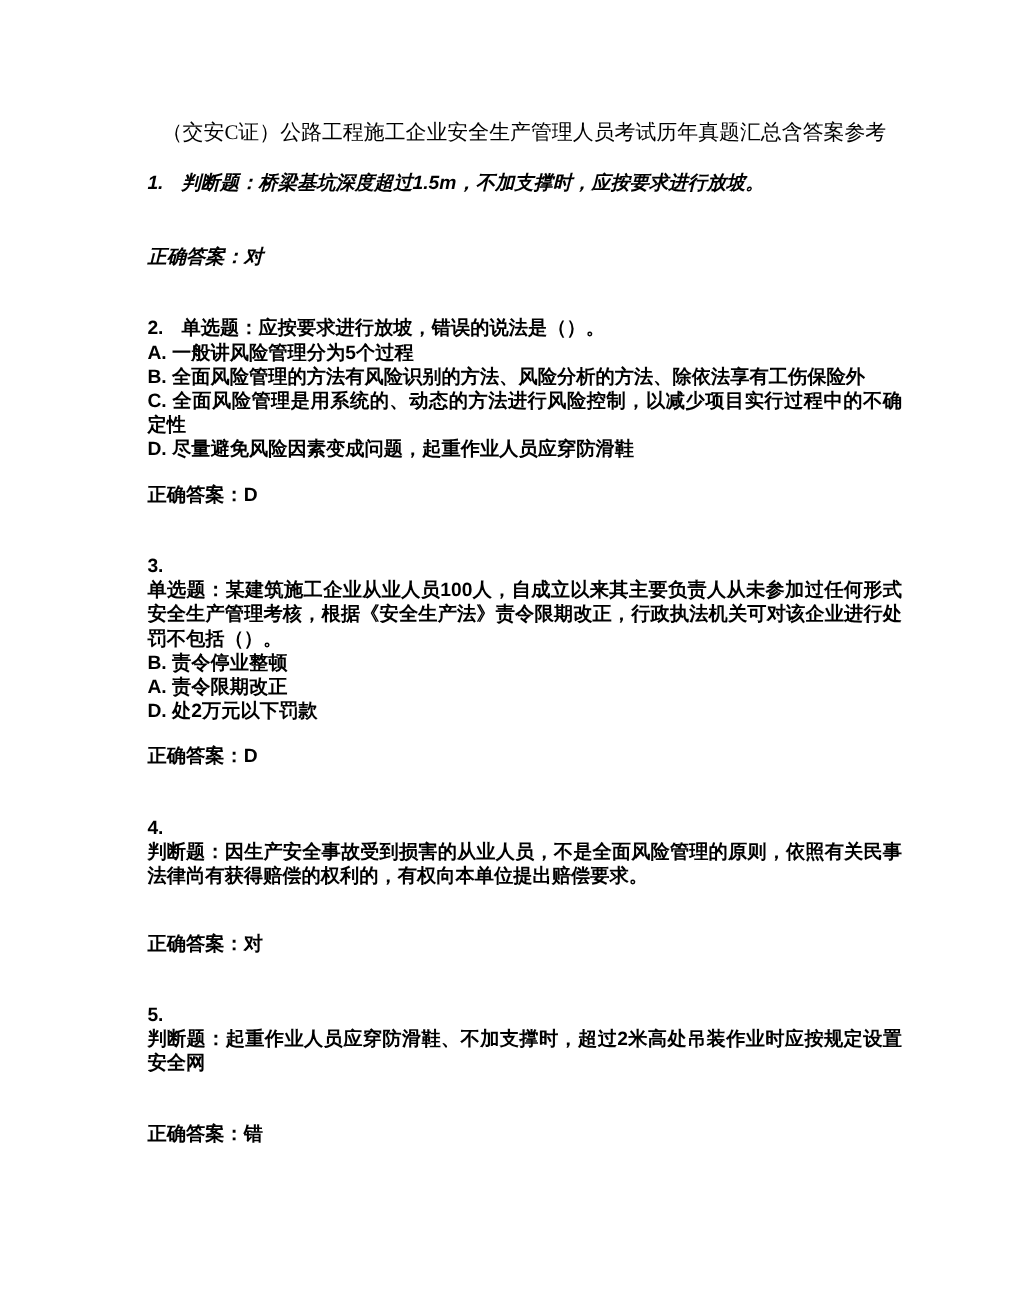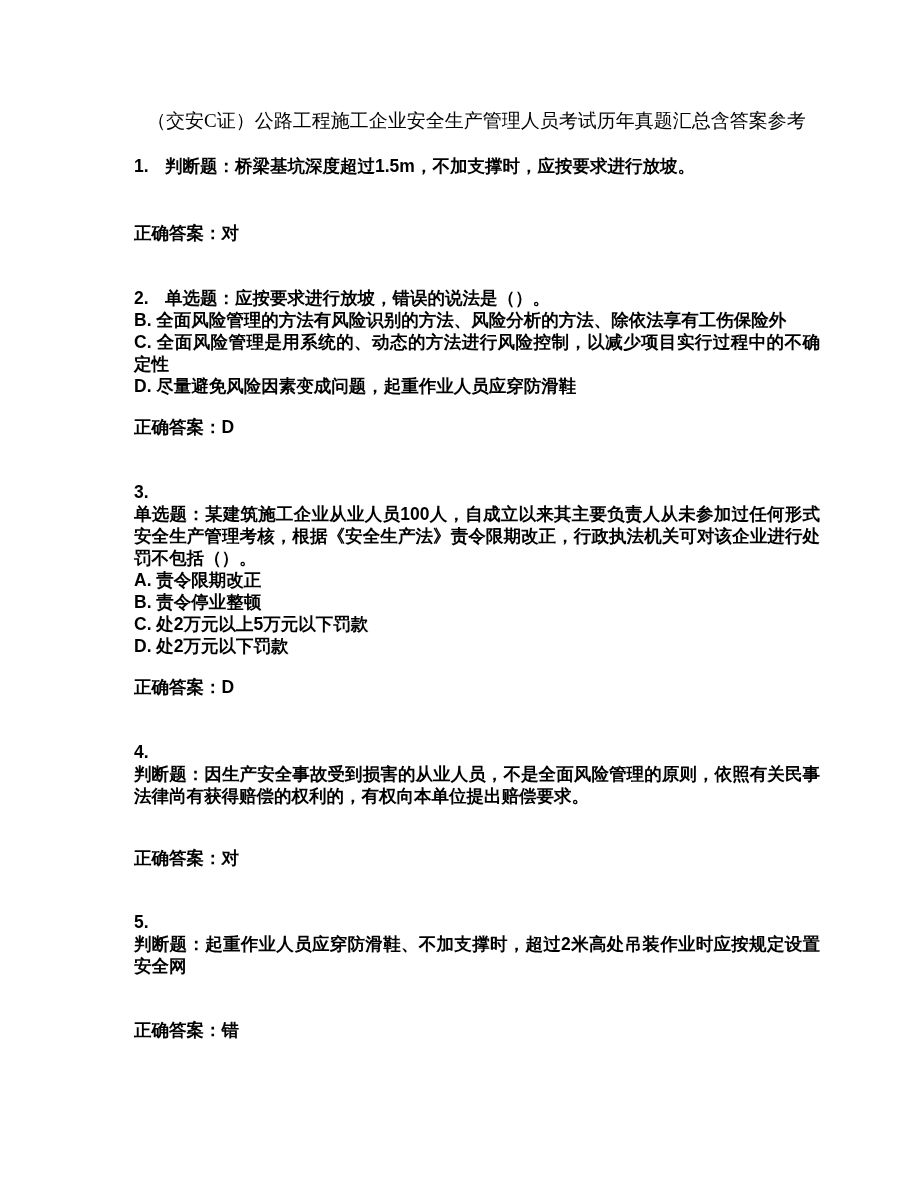--- a/index.html
+++ b/index.html
@@ -24,21 +24,21 @@
   .doc-title {
     font-family: "Liberation Serif", serif;
     font-size: 19px;
     line-height: 26px;
     font-weight: 400;
     margin-left: 13px;
     white-space: nowrap;
   }
   .para { text-align: justify; }
   .qnum { display: inline-block; min-width: 31px; }
-  .mt21 { margin-top: 21px; }
+  .mt21 { margin-top: 21px; font-style: italic; }
   .mt19 { margin-top: 19px; }
   .mt40 { margin-top: 40px; }
   .mt42 { margin-top: 42px; }
   .mt43 { margin-top: 43px; }
   .mt45 { margin-top: 45px; }
 </style>
 </head>
 <body>
 
 <div class="page">
@@ -46,32 +46,32 @@
 
     <div class="doc-title">（交安C证）公路工程施工企业安全生产管理人员考试历年真题汇总含答案参考</div>
 
     <div class="mt21">
       <div class="para"><span class="qnum">1.</span><span>判断题：桥梁基坑深度超过1.5m，不加支撑时，应按要求进行放坡。</span></div>
       <div class="para mt45"><span>正确答案：</span><span>对</span></div>
     </div>
 
     <div class="mt43">
       <div class="para"><span class="qnum">2.</span><span>单选题：应按要求进行放坡，错误的说法是（）。</span></div>
+      <div class="para">A. 一般讲风险管理分为5个过程</div>
       <div class="para">B. 全面风险管理的方法有风险识别的方法、风险分析的方法、除依法享有工伤保险外</div>
       <div class="para">C. 全面风险管理是用系统的、动态的方法进行风险控制，以减少项目实行过程中的不确定性</div>
       <div class="para">D. 尽量避免风险因素变成问题，起重作业人员应穿防滑鞋</div>
       <div class="para mt19"><span>正确答案：</span><span>D</span></div>
     </div>
 
     <div class="mt43">
       <div class="para">3.</div>
       <div class="para">单选题：某建筑施工企业从业人员100人，自成立以来其主要负责人从未参加过任何形式安全生产管理考核，根据《安全生产法》责令限期改正，行政执法机关可对该企业进行处罚不包括（）。</div>
+      <div class="para">B. 责令停业整顿</div>
       <div class="para">A. 责令限期改正</div>
-      <div class="para">B. 责令停业整顿</div>
-      <div class="para">C. 处2万元以上5万元以下罚款</div>
       <div class="para">D. 处2万元以下罚款</div>
       <div class="para mt19"><span>正确答案：</span><span>D</span></div>
     </div>
 
     <div class="mt43">
       <div class="para">4.</div>
       <div class="para">判断题：因生产安全事故受到损害的从业人员，不是全面风险管理的原则，依照有关民事法律尚有获得赔偿的权利的，有权向本单位提出赔偿要求。</div>
       <div class="para mt40"><span>正确答案：</span><span>对</span></div>
     </div>
 

